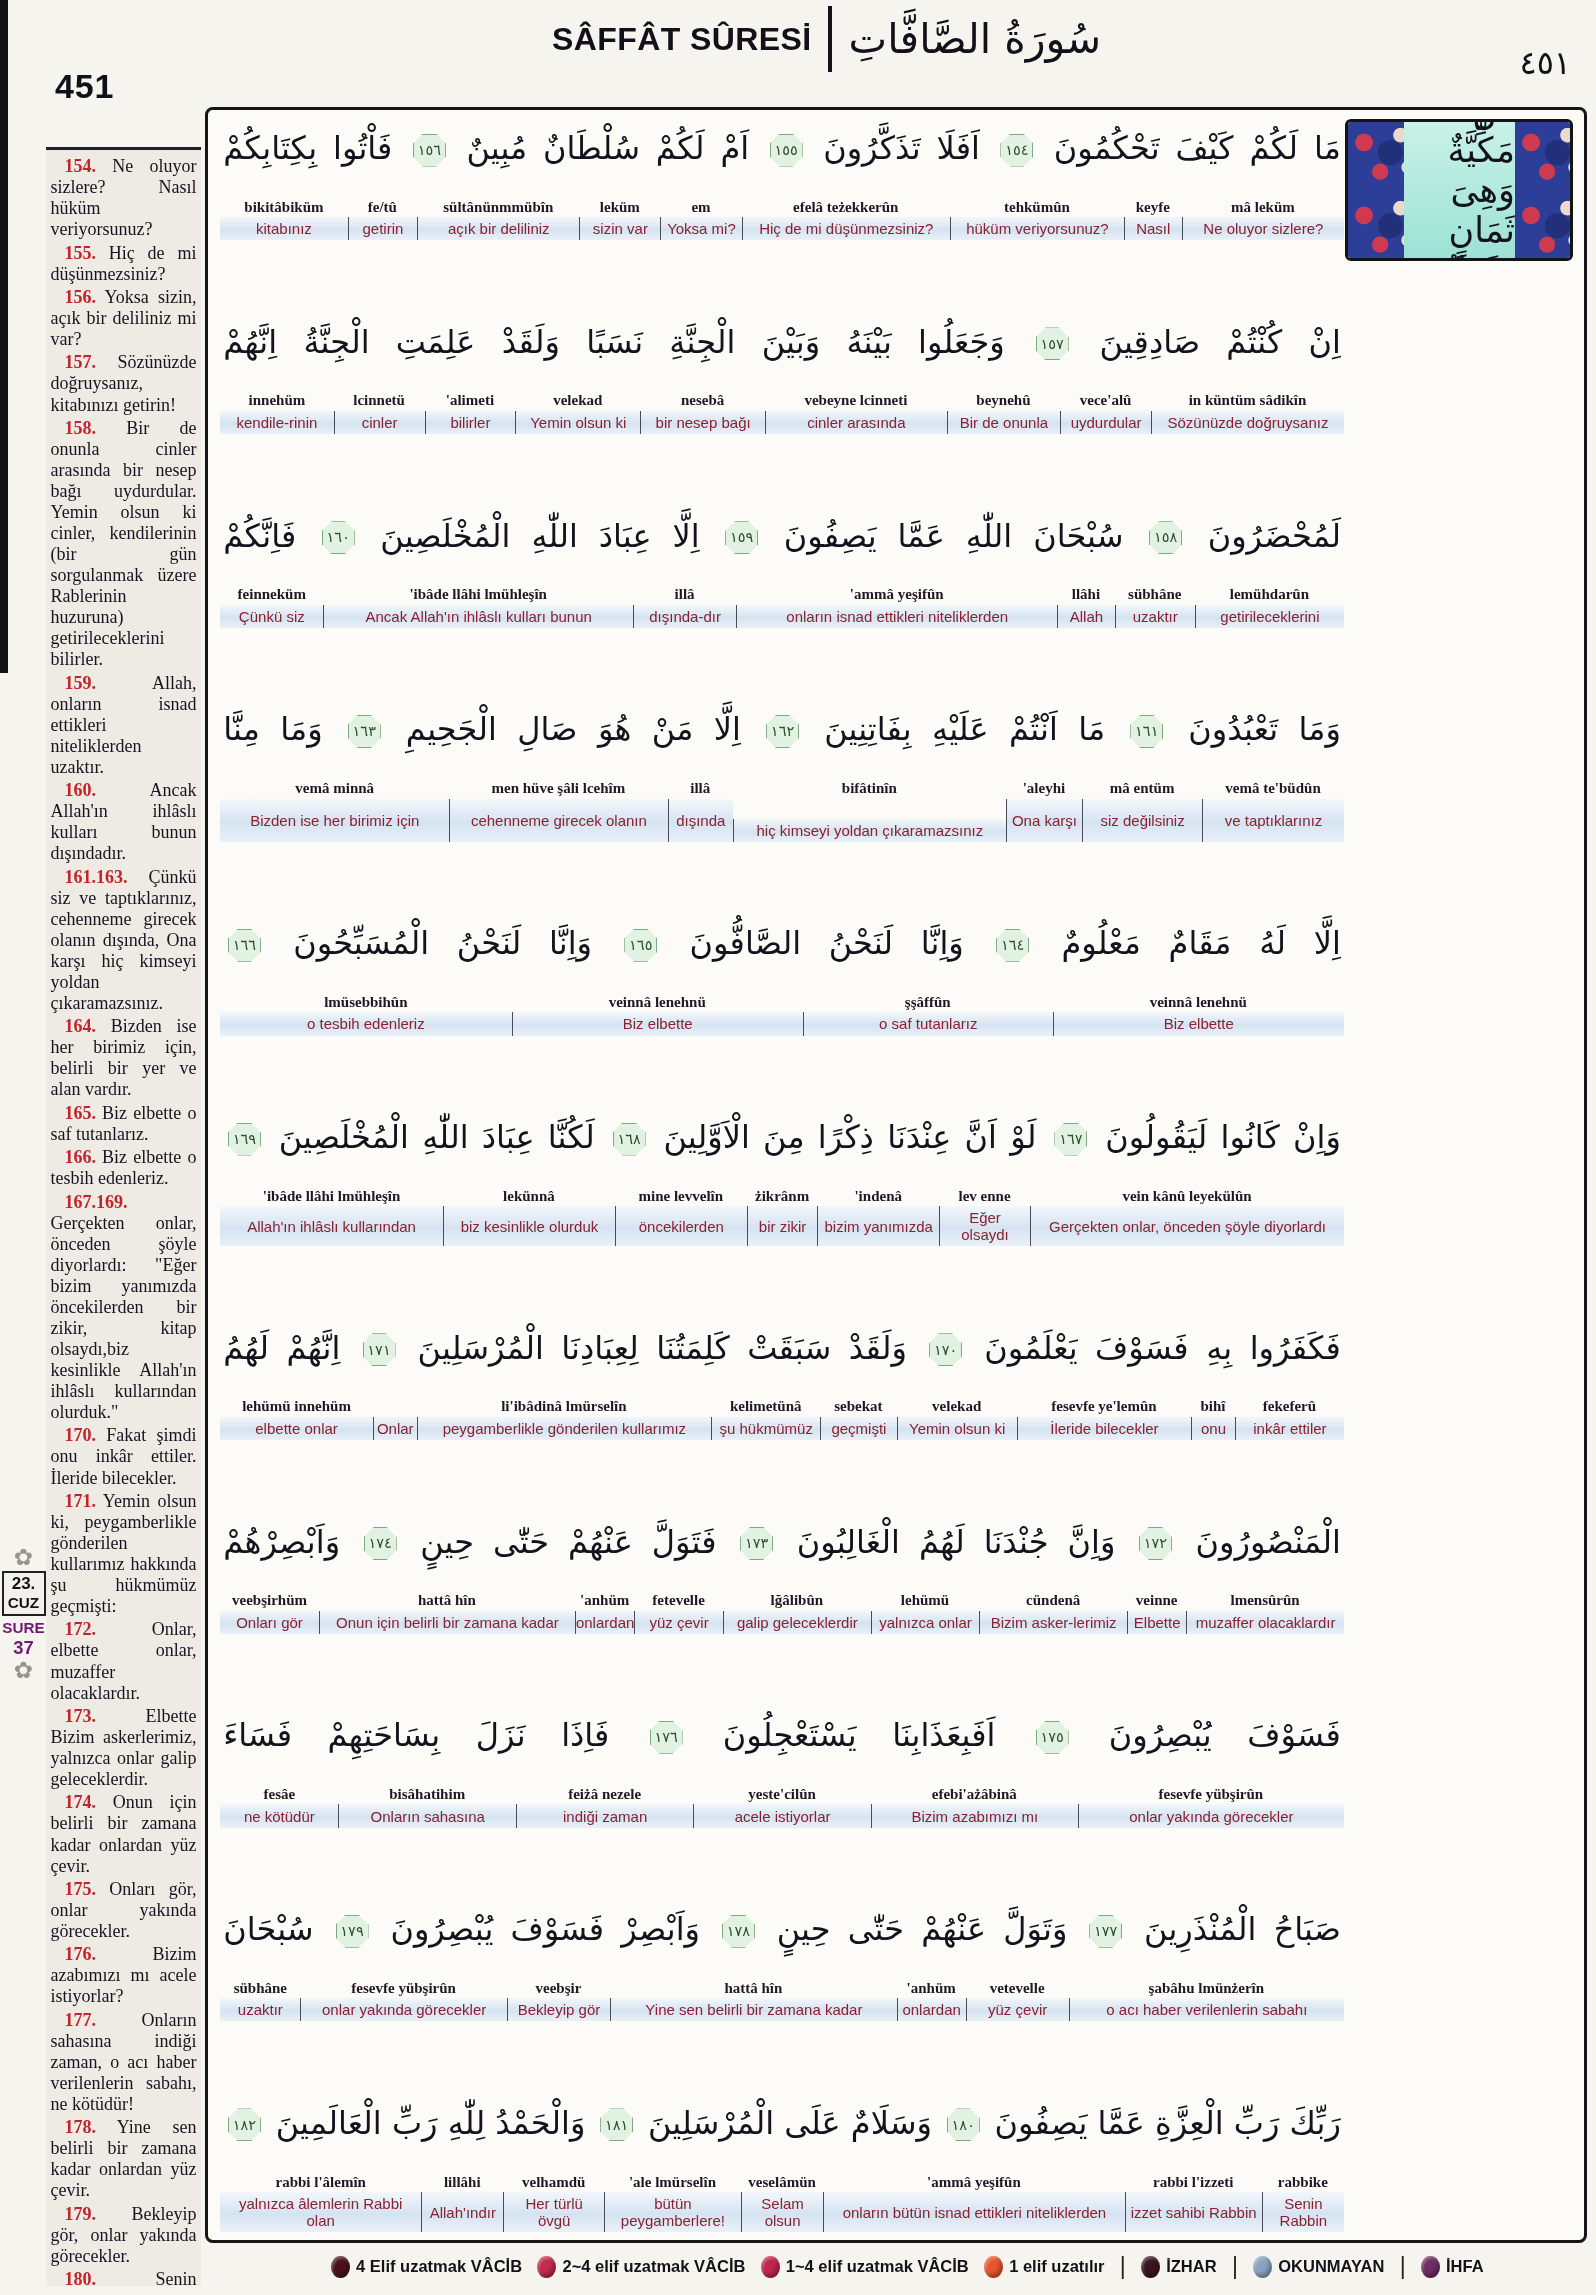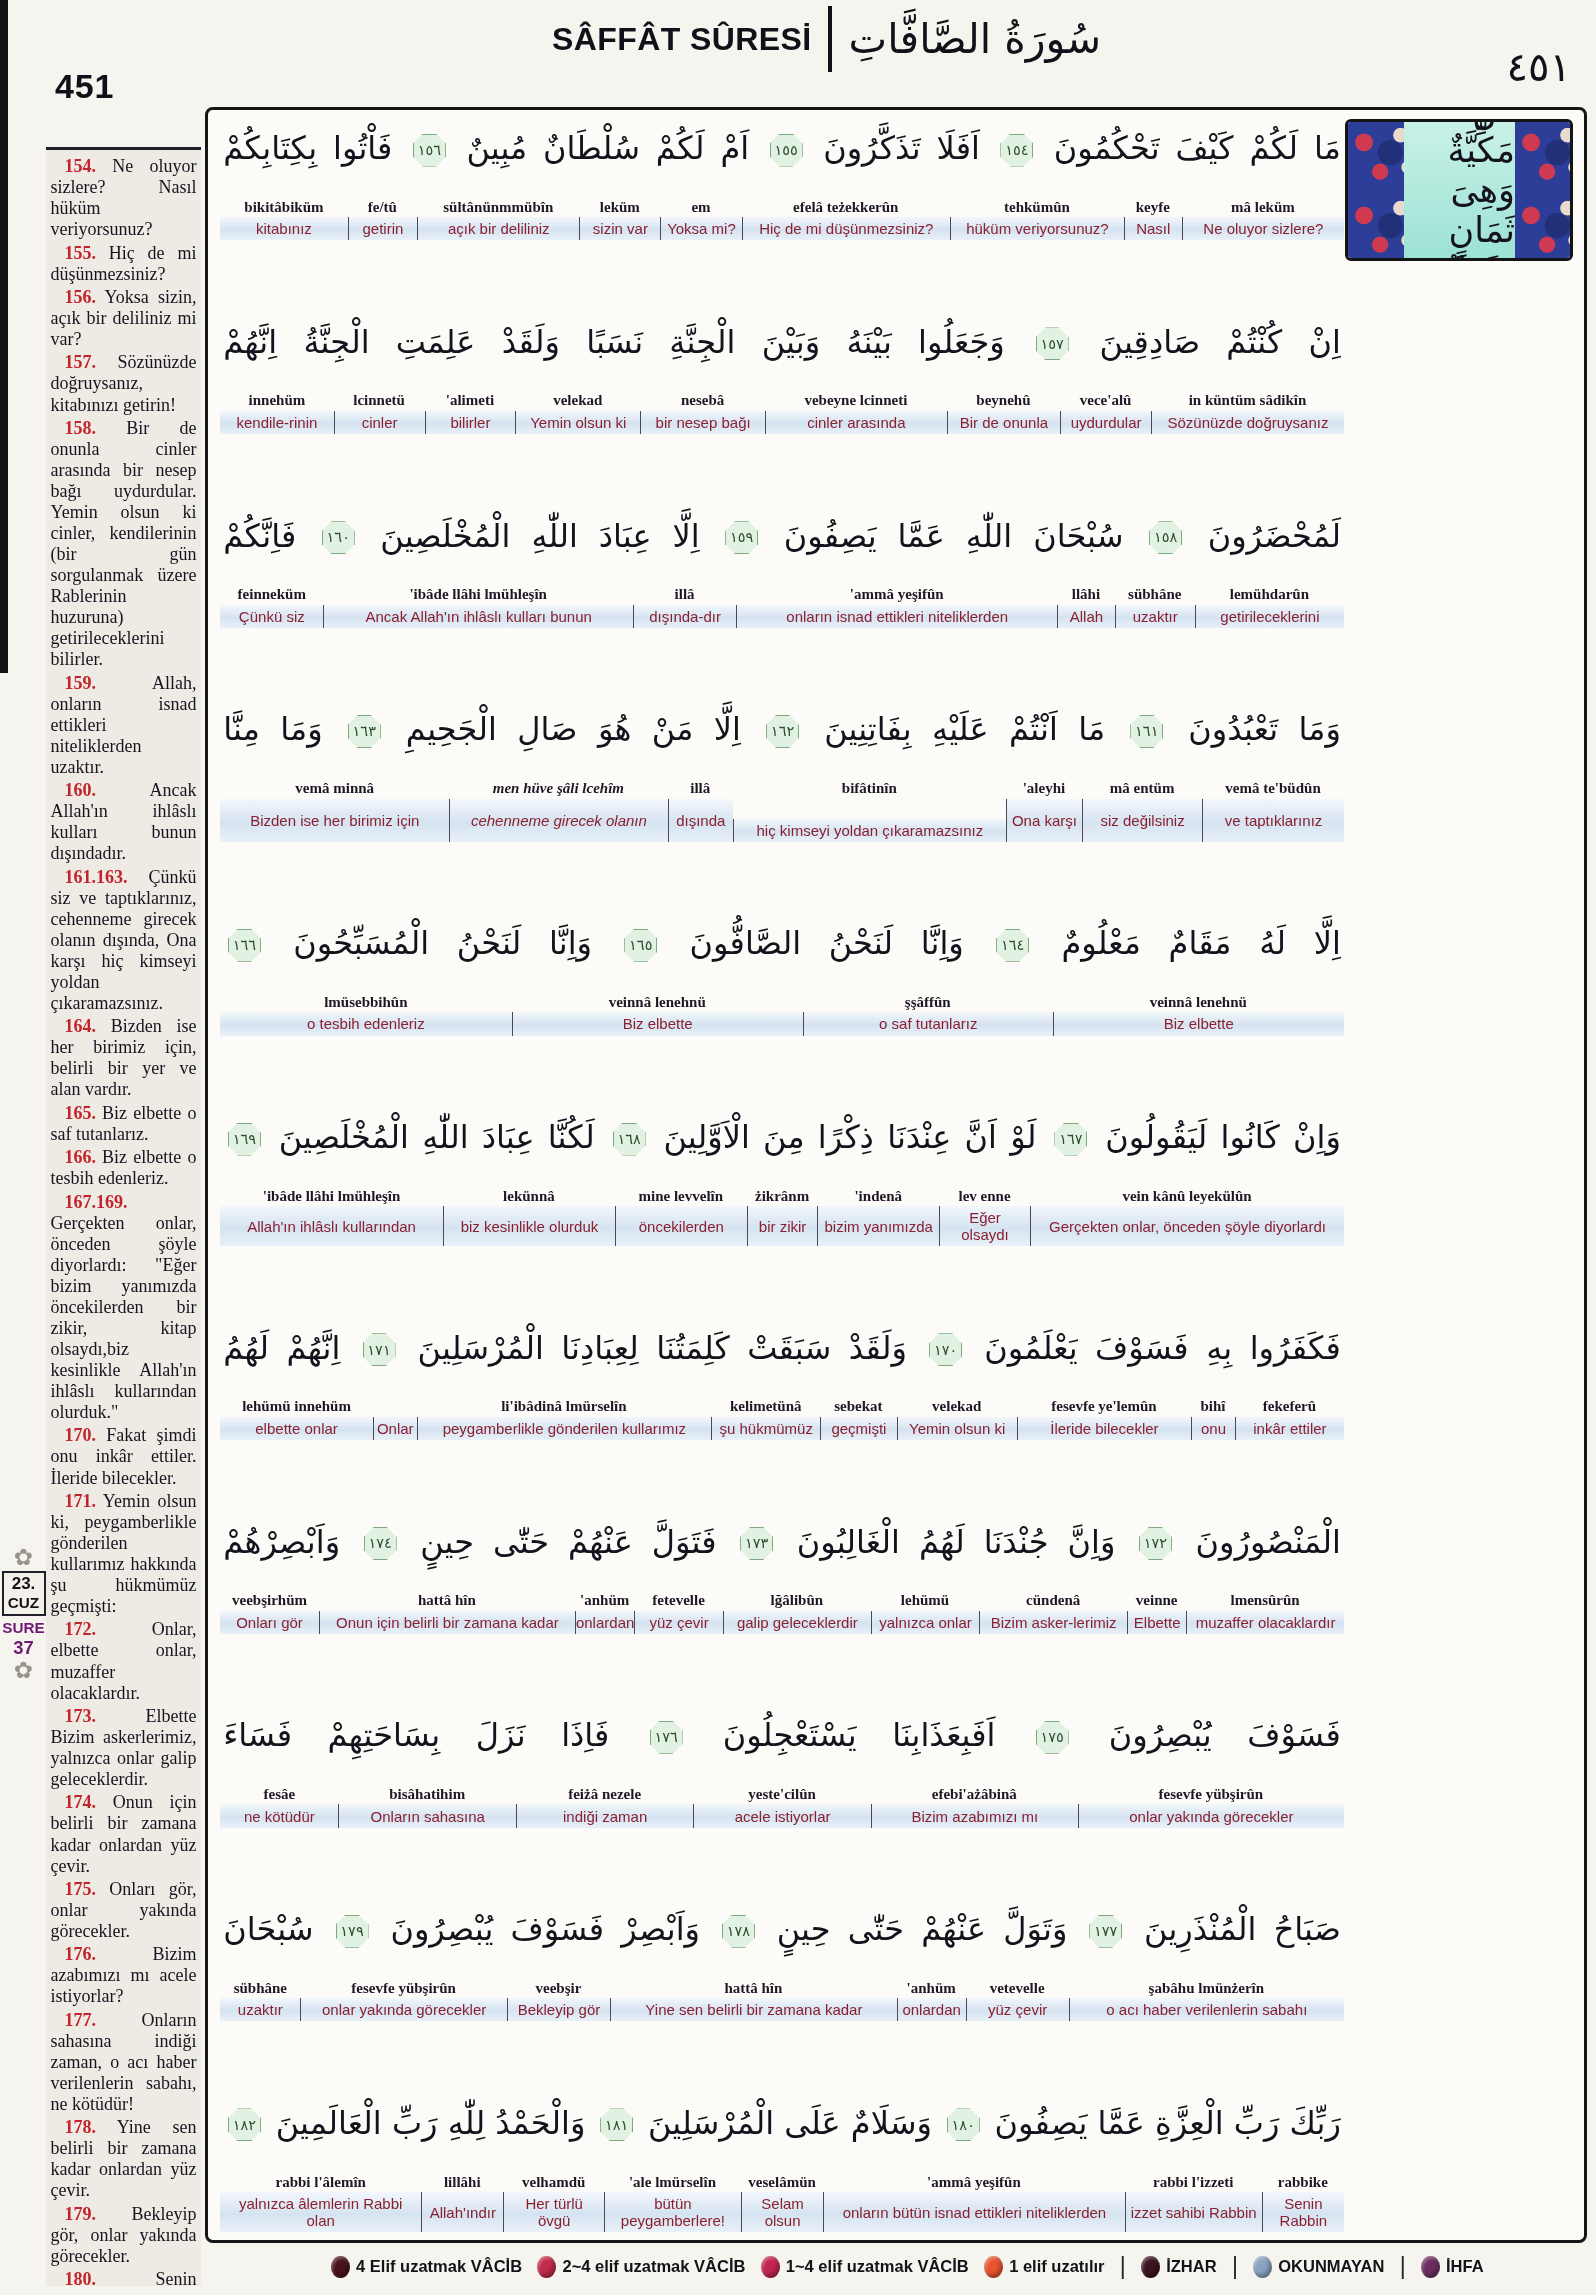--- a/index.html
+++ b/index.html
@@ -9,21 +9,21 @@
     font-family:"Liberation Sans",sans-serif;
     color:#15131a;overflow:hidden;
   }
   .scan-edge{position:absolute;left:0;top:0;width:7.7px;height:673px;background:#141414;}
   
   .pageno{position:absolute;left:55px;top:67px;font-size:34px;font-weight:bold;letter-spacing:0.8px;color:#101018;}
   .header{position:absolute;left:398px;top:6px;width:857px;display:flex;align-items:center;justify-content:center;gap:17px;}
   .title-latin{font-size:32px;font-weight:bold;letter-spacing:0.4px;color:#121019;}
   .title-bar{width:3.1px;height:66px;background:#121019;}
   .title-arabic{font-family:"DejaVu Sans",sans-serif;font-size:41px;direction:rtl;color:#121019;}
-  .pageno-ar{position:absolute;right:26px;top:44px;font-family:"DejaVu Sans",sans-serif;font-size:40px;color:#121019;}
+  .pageno-ar{position:absolute;right:26px;top:44px;font-family:"DejaVu Sans",sans-serif;font-size:32px;color:#121019;}
   
   .sidebar{
     position:absolute;left:46px;top:147px;width:155px;height:2139px;
     background:#edebe4;border-top:3.1px solid #20202a;padding:6.1px 4.6px 0 4.6px;box-sizing:border-box;
     font-family:"Liberation Serif",serif;font-size:18px;line-height:1.17;
     text-align:justify;color:#171420;overflow:hidden;
   }
   .verse{margin:0 0 2.3px 0;text-indent:13.8px;}
   .vnum{color:#c3232b;font-weight:bold;}
   
@@ -274,21 +274,21 @@
           </div>
         </div>
       </div>
       <div class="block">
         <div class="ayah-line" dir="rtl"><span class="atext">وَمَا تَعْبُدُونَ</span> <span class="vmark">١٦١</span> <span class="atext">مَا اَنْتُمْ عَلَيْهِ بِفَاتِنِينَ</span> <span class="vmark">١٦٢</span> <span class="atext">اِلَّا مَنْ هُوَ صَالِ الْجَحِيمِ</span> <span class="vmark">١٦٣</span> <span class="atext">وَمَا مِنَّا</span> </div>
         <div class="word-table">
           <div class="wcell" style="flex-grow: 21;">
             <div class="wtr">vemâ minnâ</div>
             <div class="wm">Bizden ise her birimiz için</div>
           </div>
-          <div class="wcell" style="flex-grow: 20; font-style: italic;">
+          <div class="wcell" style="flex-grow: 20;">
             <div class="wtr">men hüve şâli lcehîm</div>
             <div class="wm">cehenneme girecek olanın</div>
           </div>
           <div class="wcell" style="flex-grow: 6;">
             <div class="wtr">illâ</div>
             <div class="wm">dışında</div>
           </div>
           <div class="wcell" style="flex-grow: 25; gap: 20px;">
             <div class="wtr">bifâtinîn</div>
             <div class="wm">hiç kimseyi yoldan çıkaramazsınız</div>

